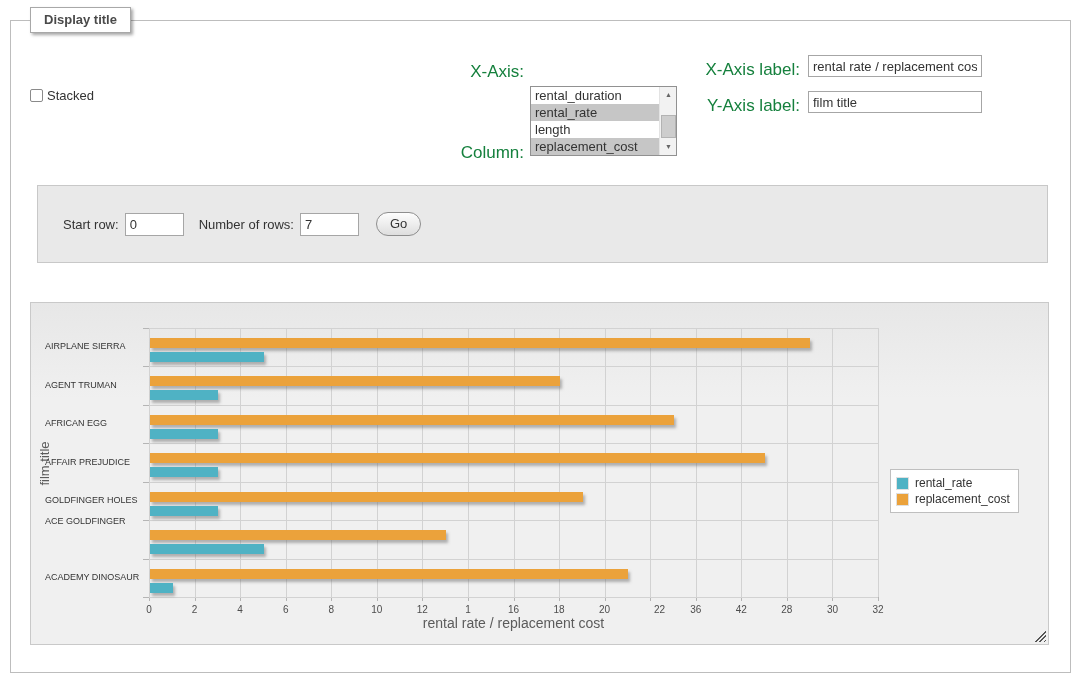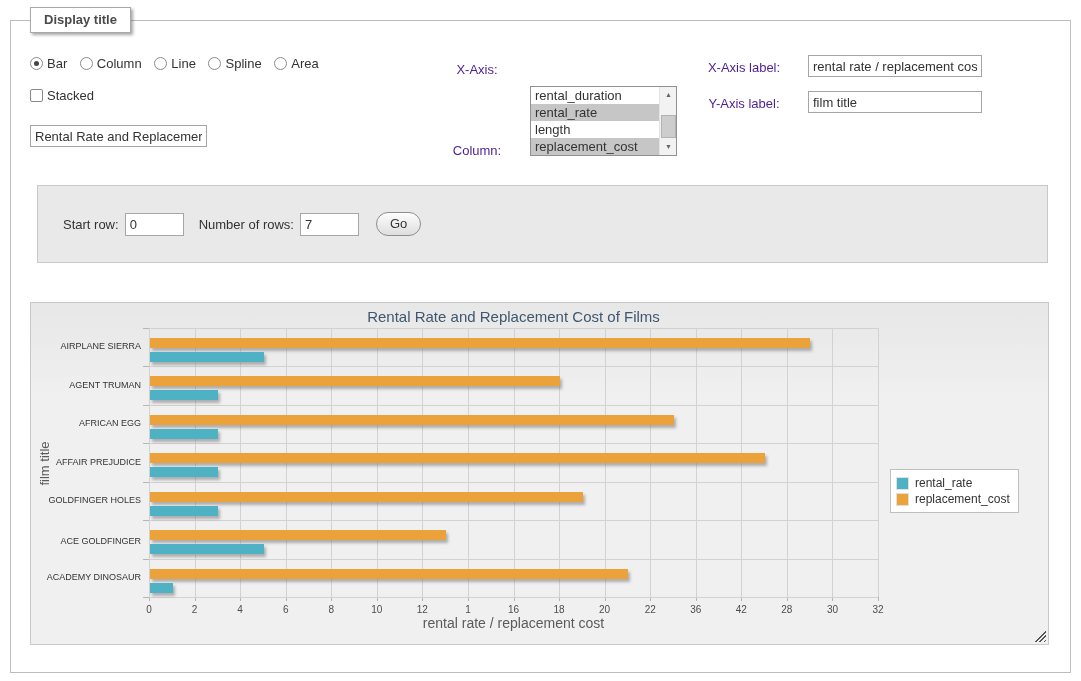--- a/index.html
+++ b/index.html
@@ -24,21 +24,21 @@
 
   .radio-row { position:absolute; left:30px; top:56px; font-size:13px; white-space:nowrap; }
   .radio-row label { margin-right:9px; cursor:pointer; }
   .radio-row label span, .stacked-row label span { margin-left:4px; }
   .stacked-row { position:absolute; left:30px; top:88px; font-size:13px; }
 
   .txt { border:1px solid #a6a6a6; font-family:"Liberation Sans", sans-serif; font-size:13px;
          color:#333; padding:2px 4px; background:#fff; }
   .title-input { position:absolute; left:30px; top:125px; width:177px; height:22px; }
 
-  .flabel { position:absolute; font-size:13px; color:#4c1d95; text-align:center; }
+  .flabel { position:absolute; font-size:17px; color:#15803d; text-align:right; }
   .lab-xaxis   { left:430px; top:62px;  width:94px; }
   .lab-series  { left:430px; top:143px; width:94px; }
   .lab-xlabel  { left:688px; top:60px;  width:112px; }
   .lab-ylabel  { left:688px; top:96px;  width:112px; }
 
   .select { position:absolute; left:530px; top:57px; width:153px; height:23px; background:#fff;
             border:1px solid #919191; font-size:13px; cursor:default; }
   .select .val { position:absolute; left:6px; top:3px; }
   .select .arrow { position:absolute; right:7px; top:7px; font-size:8px; color:#222; }
 
@@ -72,52 +72,44 @@
                  font-size:15px; color:#3e576f; }
   .chart-xlabel { position:absolute; left:118px; top:312px; width:729px; text-align:center;
                   font-size:14px; color:#5b5b5b; }
   .chart-ylabel { position:absolute; left:-87px; top:153px; width:200px; text-align:center;
                   font-size:13px; color:#5b5b5b; transform:rotate(-90deg); }
   .vgrid { position:absolute; width:1px; background:#d2d2d2; }
   .hgrid { position:absolute; height:1px; background:#d2d2d2; }
   .xtick { position:absolute; width:1px; height:4px; background:#b5b5b5; }
   .ytick { position:absolute; width:6px; height:1px; background:#b5b5b5; }
   .xticklab { position:absolute; width:30px; text-align:center; font-size:10px; color:#4d4d4d; }
-  .catlab { position:absolute; left:14px; width:96px; text-align:right; font-size:9px; color:#333;
+  .catlab { position:absolute; left:14px; width:96px; font-size:9px; color:#333;
             white-space:nowrap; }
   .bar { position:absolute; height:10px; box-shadow:2px 3px 3px rgba(110,110,110,0.5); }
   .legend { position:absolute; left:859px; top:166px; background:#fff; border:1px solid #bfbfbf;
             padding:4px 8px 4px 5px; }
   .legend .item { display:flex; align-items:center; margin:2px 0; cursor:pointer; }
   .legend .swatch { width:13px; height:13px; margin-right:6px; border:1px solid #e0e0e0; }
   .legend .ltext { font-size:12px; color:#333; white-space:nowrap; }
   .resize-grip { position:absolute; right:2px; bottom:2px; width:12px; height:12px; cursor:nwse-resize;
             background:repeating-linear-gradient(135deg, #555 0 1px, transparent 1px 3px);
             clip-path:polygon(100% 0, 100% 100%, 0 100%); }
 </style>
 </head>
 <body>
 
 <div class="page">
   <div class="frame"></div>
   <div class="legendbox">Display title</div>
 
-  <div class="radio-row">
-    <label><input type="radio" name="ctype" class="rad" checked="" style=""><span>Bar</span></label>
-    <label><input type="radio" name="ctype" class="rad" style=""><span>Column</span></label>
-    <label><input type="radio" name="ctype" class="rad" style=""><span>Line</span></label>
-    <label><input type="radio" name="ctype" class="rad" style=""><span>Spline</span></label>
-    <label><input type="radio" name="ctype" class="rad" style=""><span>Area</span></label>
-  </div>
 
   <div class="stacked-row">
     <label><input type="checkbox" class="chk" style=""><span>Stacked</span></label>
   </div>
 
-  <input class="txt title-input" value="Rental Rate and Replacemer" style="">
 
   <div class="flabel lab-xaxis">X-Axis:</div>
 
   <div class="flabel lab-series">Column:</div>
   <div class="listbox">
     <div class="lopt">rental_duration</div>
     <div class="lopt sel">rental_rate</div>
     <div class="lopt">length</div>
     <div class="lopt sel">replacement_cost</div>
     <div class="lscroll">
@@ -140,21 +132,20 @@
       <input class="txt" value="0" style="">
       <span class="gap"></span>
       <span>Number of rows:</span>
       <span class="gap" style="width:6px"></span>
       <input class="txt" value="7" style="">
       <button class="go-btn">Go</button>
     </div>
   </div>
 
   <div class="chartc">
-    <div class="chart-title">Rental Rate and Replacement Cost of Films</div>
     <div class="chart-xlabel">rental rate / replacement cost</div>
     <div class="chart-ylabel">film title</div>
     <div id="chart-plot">
         <div class="vgrid" style="left: 118px; top: 25px; height: 269px;"></div>
         <div class="xtick" style="left: 118px; top: 294px;"></div>
         <div class="xticklab" style="left: 103px; top: 301px;">0</div>
         <div class="vgrid" style="left: 163.562px; top: 25px; height: 269px;"></div>
         <div class="xtick" style="left: 163.562px; top: 294px;"></div>
         <div class="xticklab" style="left: 148.562px; top: 301px;">2</div>
         <div class="vgrid" style="left: 209.125px; top: 25px; height: 269px;"></div>
@@ -179,21 +170,21 @@
         <div class="xtick" style="left: 482.5px; top: 294px;"></div>
         <div class="xticklab" style="left: 467.5px; top: 301px;">16</div>
         <div class="vgrid" style="left: 528.062px; top: 25px; height: 269px;"></div>
         <div class="xtick" style="left: 528.062px; top: 294px;"></div>
         <div class="xticklab" style="left: 513.062px; top: 301px;">18</div>
         <div class="vgrid" style="left: 573.625px; top: 25px; height: 269px;"></div>
         <div class="xtick" style="left: 573.625px; top: 294px;"></div>
         <div class="xticklab" style="left: 558.625px; top: 301px;">20</div>
         <div class="vgrid" style="left: 619.188px; top: 25px; height: 269px;"></div>
         <div class="xtick" style="left: 619.188px; top: 294px;"></div>
-        <div class="xticklab" style="left: 604.188px; top: 301px;">22</div>
+        <div class="xticklab" style="left: 604.188px; top: 301px; text-align: right;">22</div>
         <div class="vgrid" style="left: 664.75px; top: 25px; height: 269px;"></div>
         <div class="xtick" style="left: 664.75px; top: 294px;"></div>
         <div class="xticklab" style="left: 649.75px; top: 301px;">36</div>
         <div class="vgrid" style="left: 710.312px; top: 25px; height: 269px;"></div>
         <div class="xtick" style="left: 710.312px; top: 294px;"></div>
         <div class="xticklab" style="left: 695.312px; top: 301px;">42</div>
         <div class="vgrid" style="left: 755.875px; top: 25px; height: 269px;"></div>
         <div class="xtick" style="left: 755.875px; top: 294px;"></div>
         <div class="xticklab" style="left: 740.875px; top: 301px;">28</div>
         <div class="vgrid" style="left: 801.438px; top: 25px; height: 269px;"></div>
@@ -226,21 +217,21 @@
         <div class="bar" style="left: 119px; top: 87.4286px; width: 68.1159px; background: rgb(79, 178, 196);"></div>
         <div class="catlab" style="top: 115.071px;">AFRICAN EGG</div>
         <div class="bar" style="left: 119px; top: 111.857px; width: 523.741px; background: rgb(235, 162, 59);"></div>
         <div class="bar" style="left: 119px; top: 125.857px; width: 68.1159px; background: rgb(79, 178, 196);"></div>
         <div class="catlab" style="top: 153.5px;">AFFAIR PREJUDICE</div>
         <div class="bar" style="left: 119px; top: 150.286px; width: 614.866px; background: rgb(235, 162, 59);"></div>
         <div class="bar" style="left: 119px; top: 164.286px; width: 68.1159px; background: rgb(79, 178, 196);"></div>
         <div class="catlab" style="top: 191.929px;">GOLDFINGER HOLES</div>
         <div class="bar" style="left: 119px; top: 188.714px; width: 432.616px; background: rgb(235, 162, 59);"></div>
         <div class="bar" style="left: 119px; top: 202.714px; width: 68.1159px; background: rgb(79, 178, 196);"></div>
-        <div class="catlab" style="top: 233px;">ACE GOLDFINGER</div>
+        <div class="catlab" style="top: 213px;">ACE GOLDFINGER</div>
         <div class="bar" style="left: 119px; top: 227.143px; width: 295.928px; background: rgb(235, 162, 59);"></div>
         <div class="bar" style="left: 119px; top: 241.143px; width: 113.678px; background: rgb(79, 178, 196);"></div>
         <div class="catlab" style="top: 268.786px;">ACADEMY DINOSAUR</div>
         <div class="bar" style="left: 119px; top: 265.571px; width: 478.178px; background: rgb(235, 162, 59);"></div>
         <div class="bar" style="left: 119px; top: 279.571px; width: 22.5534px; background: rgb(79, 178, 196);"></div>
         <div class="legend">
           <div class="item">
             <span class="swatch" style="background: rgb(79, 178, 196);"></span>
             <span class="ltext">rental_rate</span>
           </div>

